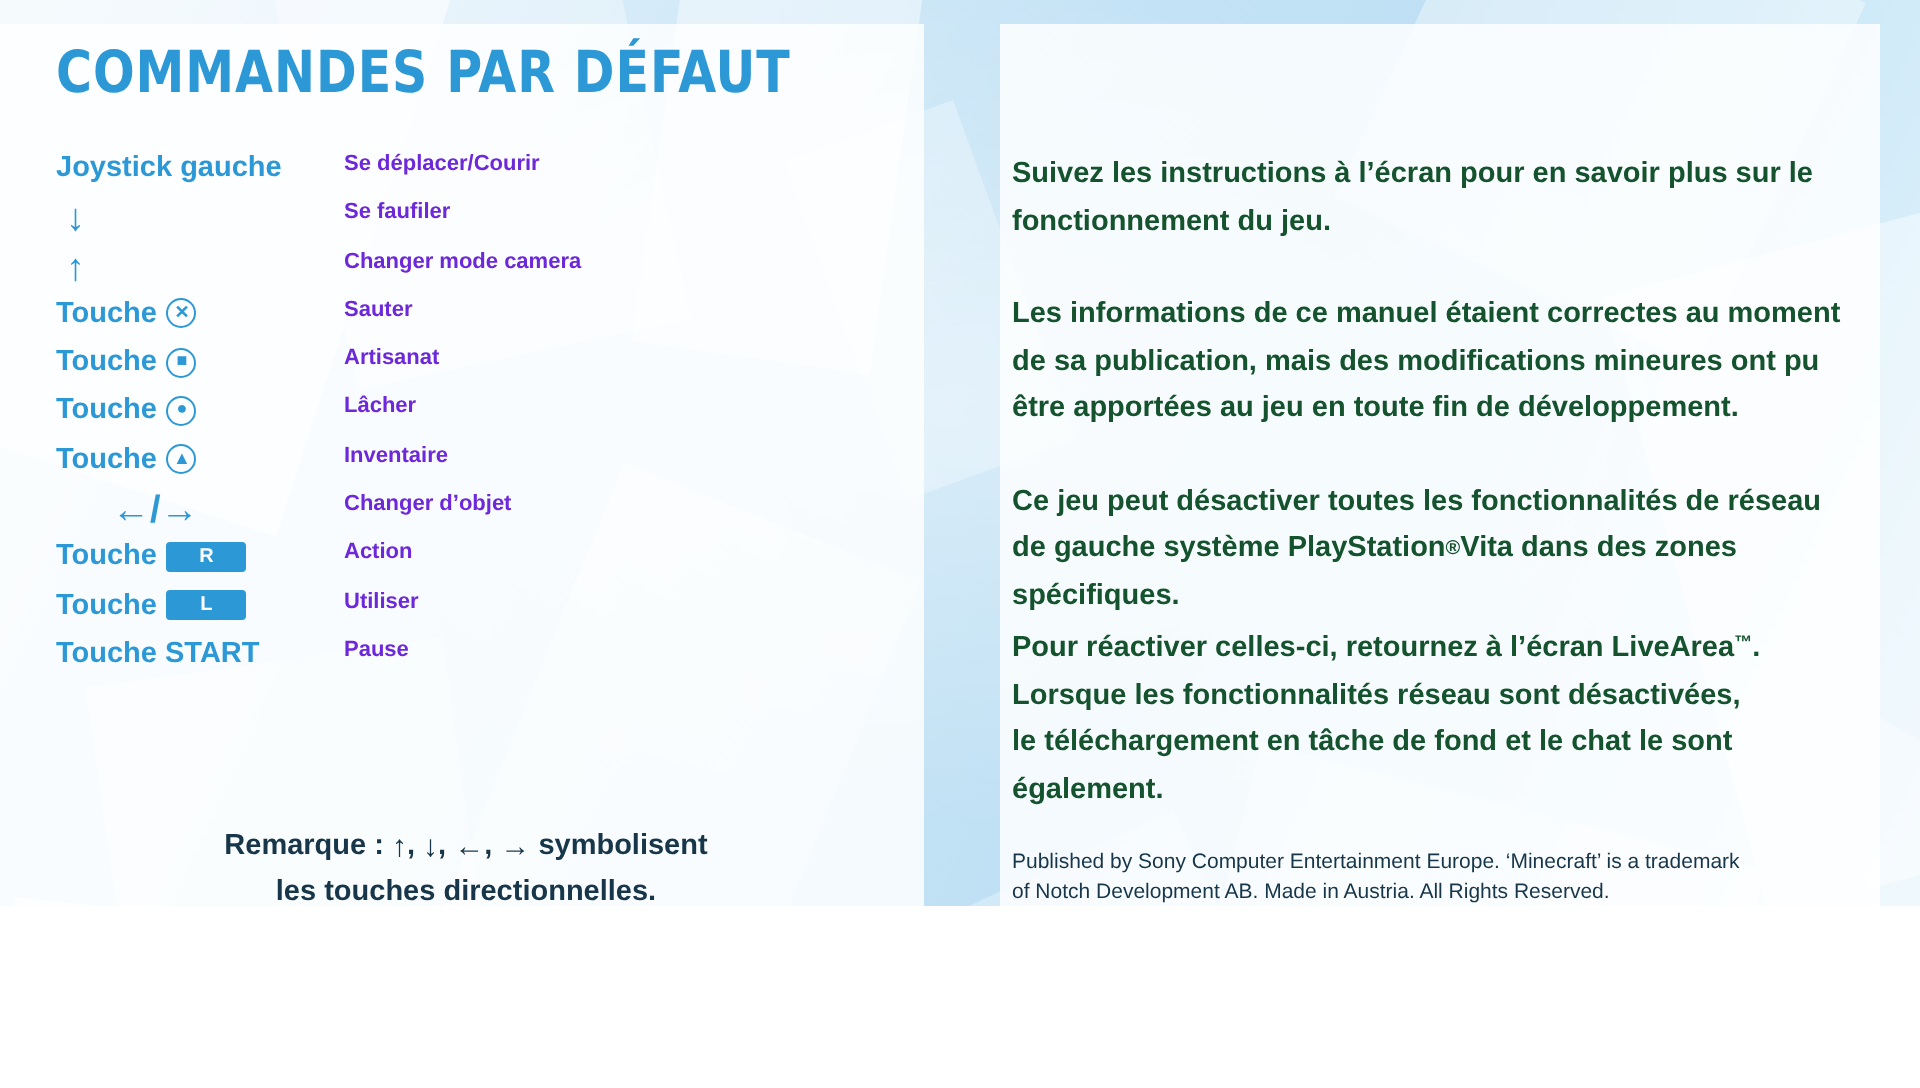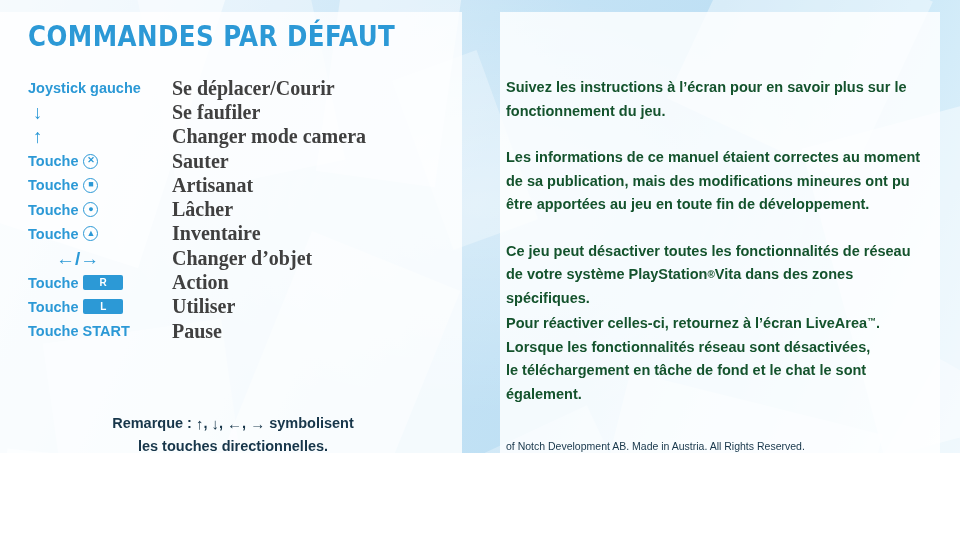--- a/index.html
+++ b/index.html
@@ -63,40 +63,39 @@
   }
 
   
   #controls {
     position: absolute;
     left: 28px; top: 76px;
     width: 420px;
   }
   .crow {
     display: flex;
-    align-items: center;
+    align-items: flex-start;
     height: 24.3px;
   }
   .ckey {
     width: 144px;
     flex: 0 0 144px;
     color: #2c99d6;
     font-size: 14.5px;
     font-weight: bold;
     display: flex;
     align-items: center;
     gap: 5px;
     white-space: nowrap;
   }
   .cact {
-    color: #404040;
-    font-size: 20px;
+    color: #6d28d9;
+    font-size: 11px;
     font-weight: bold;
     white-space: nowrap;
-    font-family: Liberation Serif, serif;
   }
   .arrow-key { justify-content: flex-start; padding-left: 5px; }
   .arrow-key.lr { padding-left: 28px; }
 
   
   .glyph {
     display: inline-block;
     font-size: 16px;
     line-height: 1;
     color: #2c99d6;
@@ -295,25 +294,25 @@
   <div id="remark">
     <span>Remarque : </span><span class="glyph">↑</span>, <span class="glyph">↓</span>, <span class="glyph">←</span>, <span class="glyph">→</span><span> symbolisent</span><br>
     <span>les touches directionnelles.</span>
   </div>
 
   <div id="right-text">
     <p>Suivez les instructions à l’écran pour en savoir plus sur le fonctionnement du jeu.</p>
     <p>Les informations de ce manuel étaient correctes au moment de sa publication, mais des modifications mineures ont pu être apportées au jeu en toute fin de développement.</p>
     <p>
       <span>Ce jeu peut désactiver toutes les fonctionnalités de réseau</span><br>
-      <span>de votre système PlayStation</span><span class="reg">®</span><span>Vita dans des zones spécifiques.</span><br>
+      <span>de gauche système PlayStation</span><span class="reg">®</span><span>Vita dans des zones spécifiques.</span><br>
       <span>Pour réactiver celles-ci, retournez à l’écran LiveArea</span><span class="sup">™</span><span>.</span><br>
       <span>Lorsque les fonctionnalités réseau sont désactivées,</span><br>
       <span>le téléchargement en tâche de fond et le chat le sont également.</span>
     </p>
   </div>
 
   <div id="legal">
-    <br>
+    <span>Published by Sony Computer Entertainment Europe. ‘Minecraft’ is a trademark</span><br>
     <span>of Notch Development AB. Made in Austria. All Rights Reserved.</span>
   </div>
 
 </div>
 
 </body></html>

